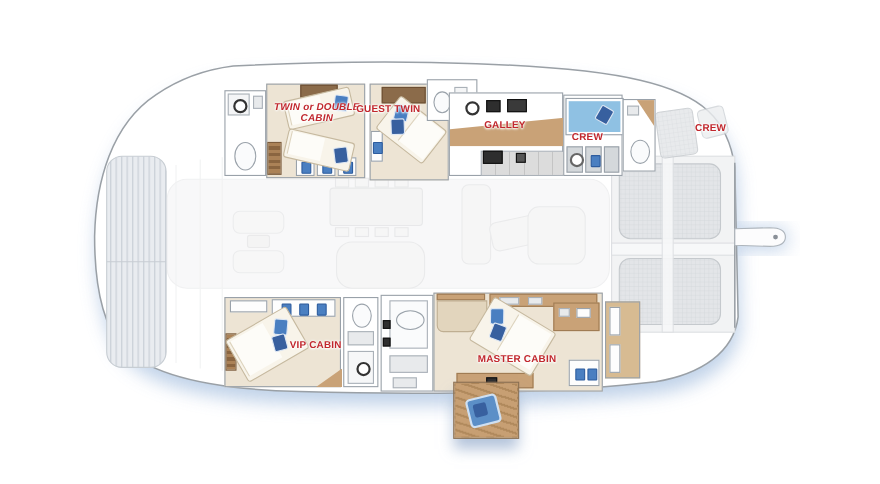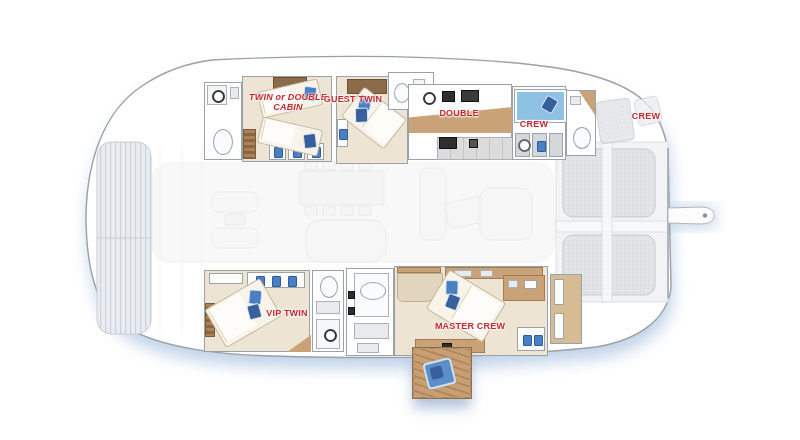--- a/index.html
+++ b/index.html
@@ -252,19 +252,19 @@
   </div>
 
   <div class="balcony">
     <div class="chair">
         <div class="seat"></div>
       </div>
   </div>
 
   <div class="lbl" style="left:246px;top:92px;width:84px;font-style:italic;">TWIN or DOUBLE CABIN</div>
   <div class="lbl" style="left:320px;top:94px;width:66px;">GUEST TWIN</div>
-  <div class="lbl" style="left:424px;top:108px;width:70px;">DOUBLE</div>
+  <div class="lbl" style="left:424px;top:108px;width:70px;">GALLEY</div>
   <div class="lbl" style="left:512px;top:119px;width:44px;">CREW</div>
   <div class="lbl" style="left:624px;top:111px;width:44px;">CREW</div>
-  <div class="lbl" style="left:252px;top:308px;width:70px;">VIP TWIN</div>
-  <div class="lbl" style="left:408px;top:321px;width:124px;">MASTER CREW</div>
+  <div class="lbl" style="left:252px;top:308px;width:70px;">VIP CABIN</div>
+  <div class="lbl" style="left:408px;top:321px;width:124px;">MASTER CABIN</div>
 
 </div>
 
 </body></html>

